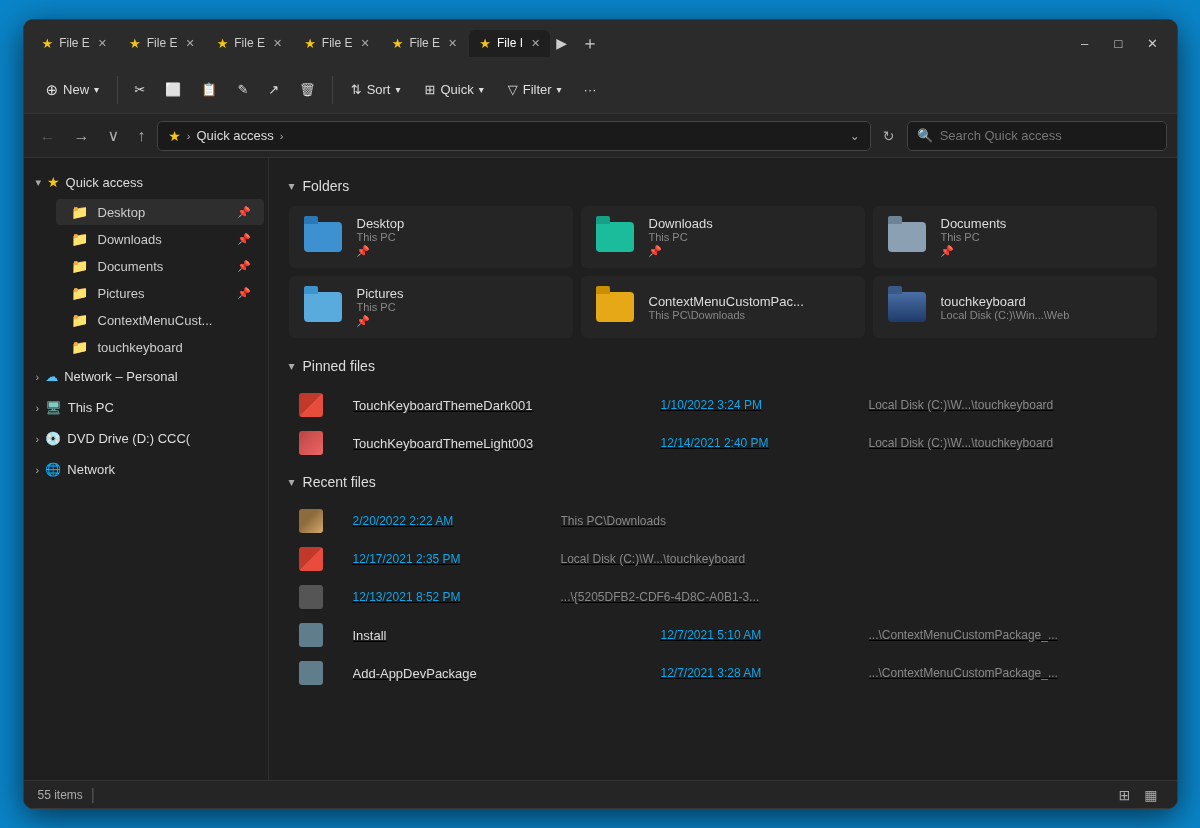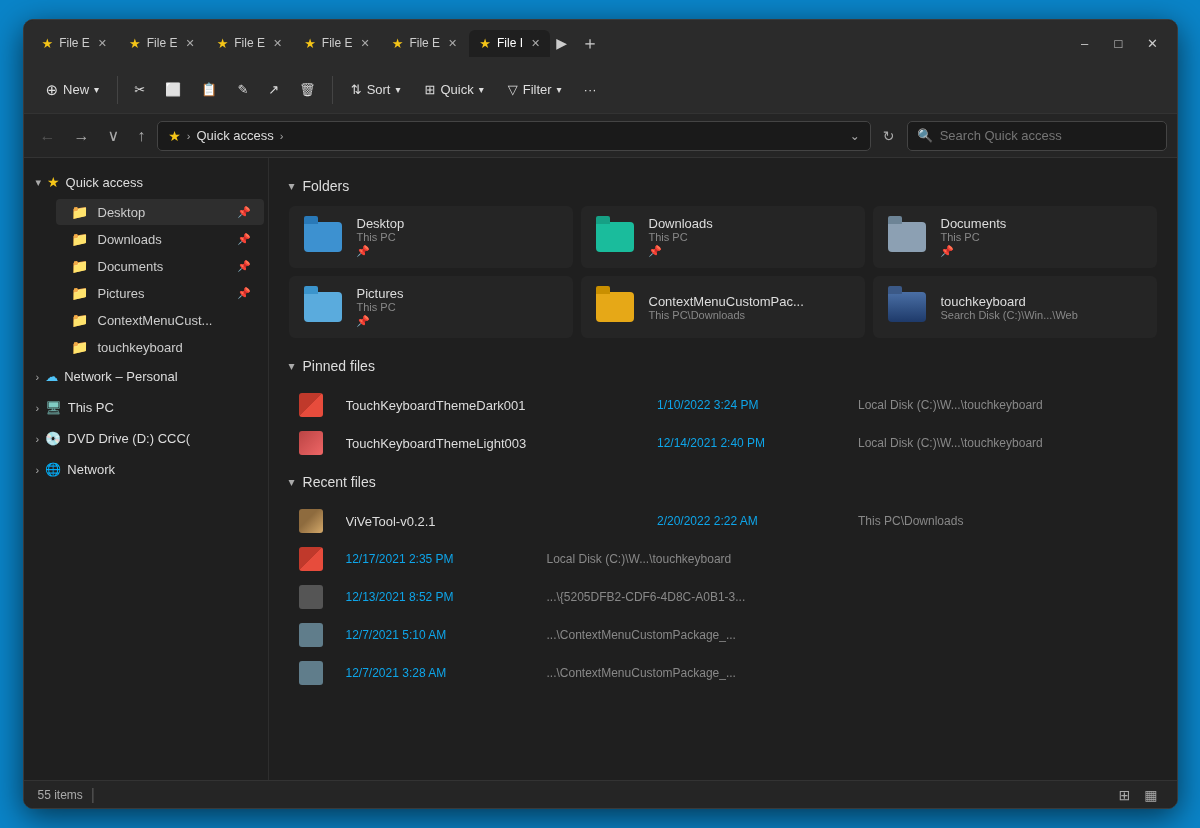--- a/index.html
+++ b/index.html
@@ -261,21 +261,22 @@
     .folder-sub { color: #888; font-size: 11px; }
     .folder-pin { color: #888; font-size: 11px; display: block; margin-top: 2px; }
     
     .file-list { margin-bottom: 4px; }
     .file-row {
       display: flex;
       align-items: center;
       padding: 7px 8px;
       border-radius: 4px;
       cursor: pointer;
-      gap: 21px;
+      gap: 28px;
+      text-decoration: underline;
     }
     .file-icon-wrap { width: 28px; height: 24px; display: flex; align-items: center; justify-content: center; flex-shrink: 0; }
     .file-name { color: #ddd; font-size: 13px; flex: 1; min-width: 0; overflow: hidden; text-overflow: ellipsis; white-space: nowrap; }
     .file-date { color: #0ea5e9; font-size: 12px; width: 180px; flex-shrink: 0; }
     .file-path { color: #888; font-size: 12px; flex: 1; overflow: hidden; text-overflow: ellipsis; white-space: nowrap; }
     
     .pin-file-icon {
       width: 24px; height: 24px;
       background: linear-gradient(135deg, #c0392b 50%, #e74c3c 50%);
       border-radius: 3px;
@@ -574,21 +575,21 @@
             <div class="folder-sub">This PC\Downloads</div>
           </div>
         </div>
 
         <div class="folder-card">
           <div class="folder-icon-wrap">
             <div class="icon-touchkeyboard"></div>
           </div>
           <div class="folder-info">
             <div class="folder-name">touchkeyboard</div>
-            <div class="folder-sub">Search Disk (C:)\Win...\Web</div>
+            <div class="folder-sub">Local Disk (C:)\Win...\Web</div>
           </div>
         </div>
       </div>
 
       <div class="section-heading">
         <span class="chevron">▾</span>
         <span class="title">Pinned files</span>
       </div>
       <div class="file-list">
         <div class="file-row">
@@ -611,21 +612,20 @@
 
       <div class="section-heading" style="margin-top:12px;">
         <span class="chevron">▾</span>
         <span class="title">Recent files</span>
       </div>
       <div class="file-list">
         <div class="file-row">
           <div class="file-icon-wrap">
             <div class="vivtool-icon"></div>
           </div>
-          <span class="file-name">ViVeTool-v0.2.1</span>
           <span class="file-date">2/20/2022 2:22 AM</span>
           <span class="file-path">This PC\Downloads</span>
         </div>
         <div class="file-row">
           <div class="file-icon-wrap">
             <div class="pin-file-icon"></div>
           </div>
           <span class="file-date">12/17/2021 2:35 PM</span>
           <span class="file-path">Local Disk (C:)\W...\touchkeyboard</span>
         </div>
@@ -633,27 +633,29 @@
           <div class="file-icon-wrap">
             <div class="capture-icon"></div>
           </div>
           <span class="file-date">12/13/2021 8:52 PM</span>
           <span class="file-path">...\{5205DFB2-CDF6-4D8C-A0B1-3...</span>
         </div>
         <div class="file-row">
           <div class="file-icon-wrap">
             <div class="install-icon"></div>
           </div>
+          <span class="file-name">Install</span>
           <span class="file-date">12/7/2021 5:10 AM</span>
           <span class="file-path">...\ContextMenuCustomPackage_...</span>
         </div>
         <div class="file-row">
           <div class="file-icon-wrap">
             <div class="addapp-icon"></div>
           </div>
+          <span class="file-name">Add-AppDevPackage</span>
           <span class="file-date">12/7/2021 3:28 AM</span>
           <span class="file-path">...\ContextMenuCustomPackage_...</span>
         </div>
       </div>
     </div>
   </div>
 
   <div class="status-bar">
     <span class="status-text">55 items</span>
     <span class="status-sep">|</span>

